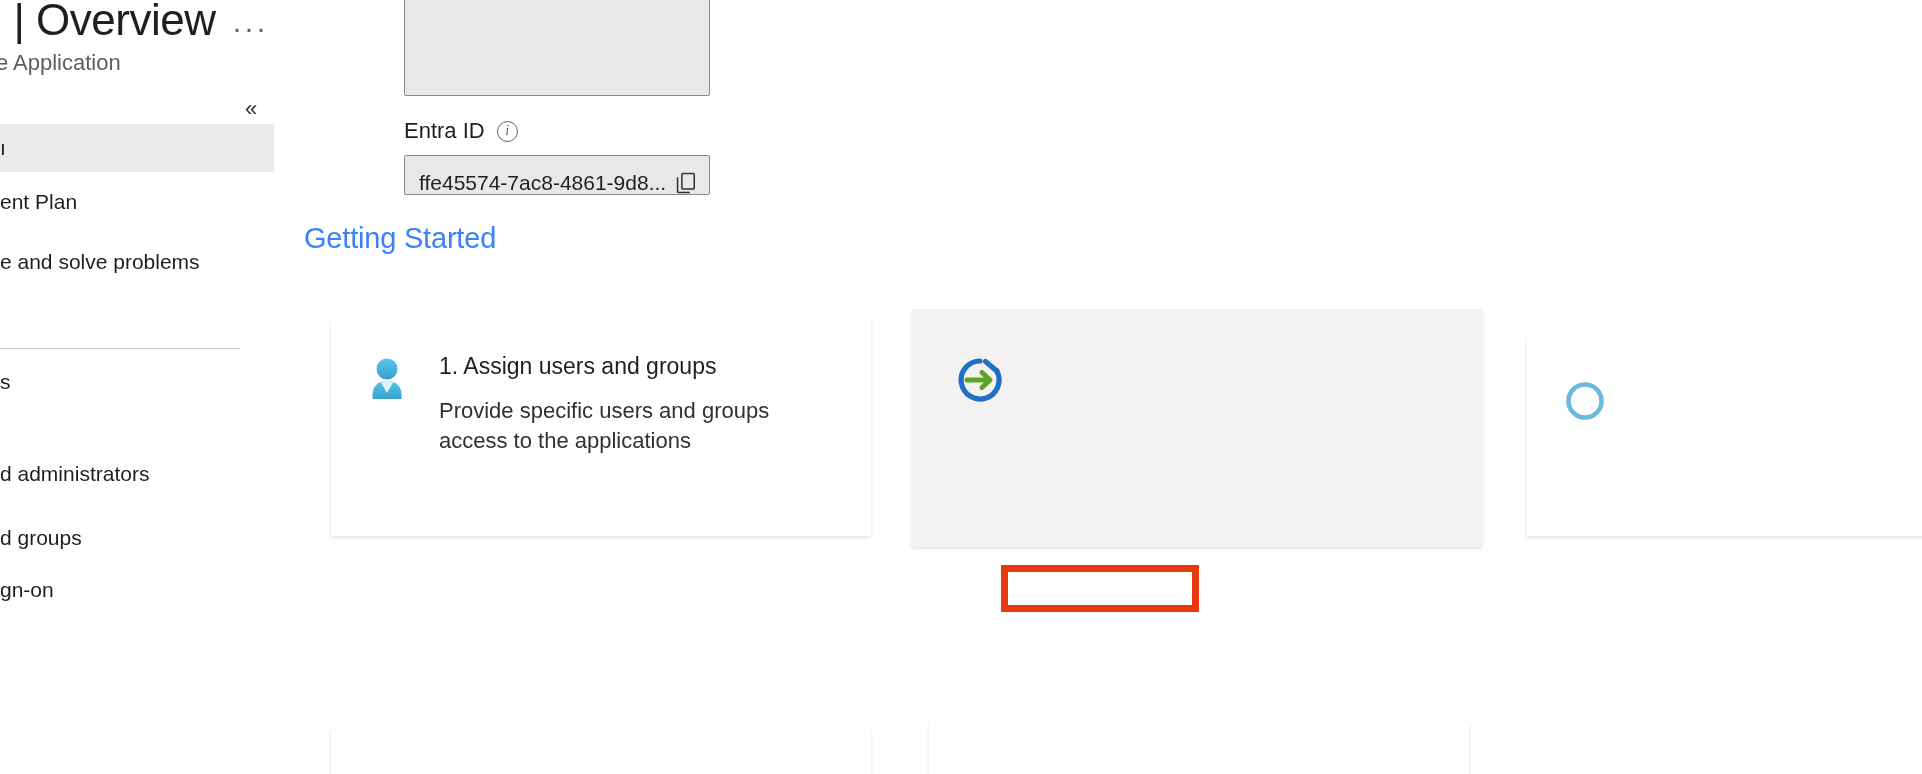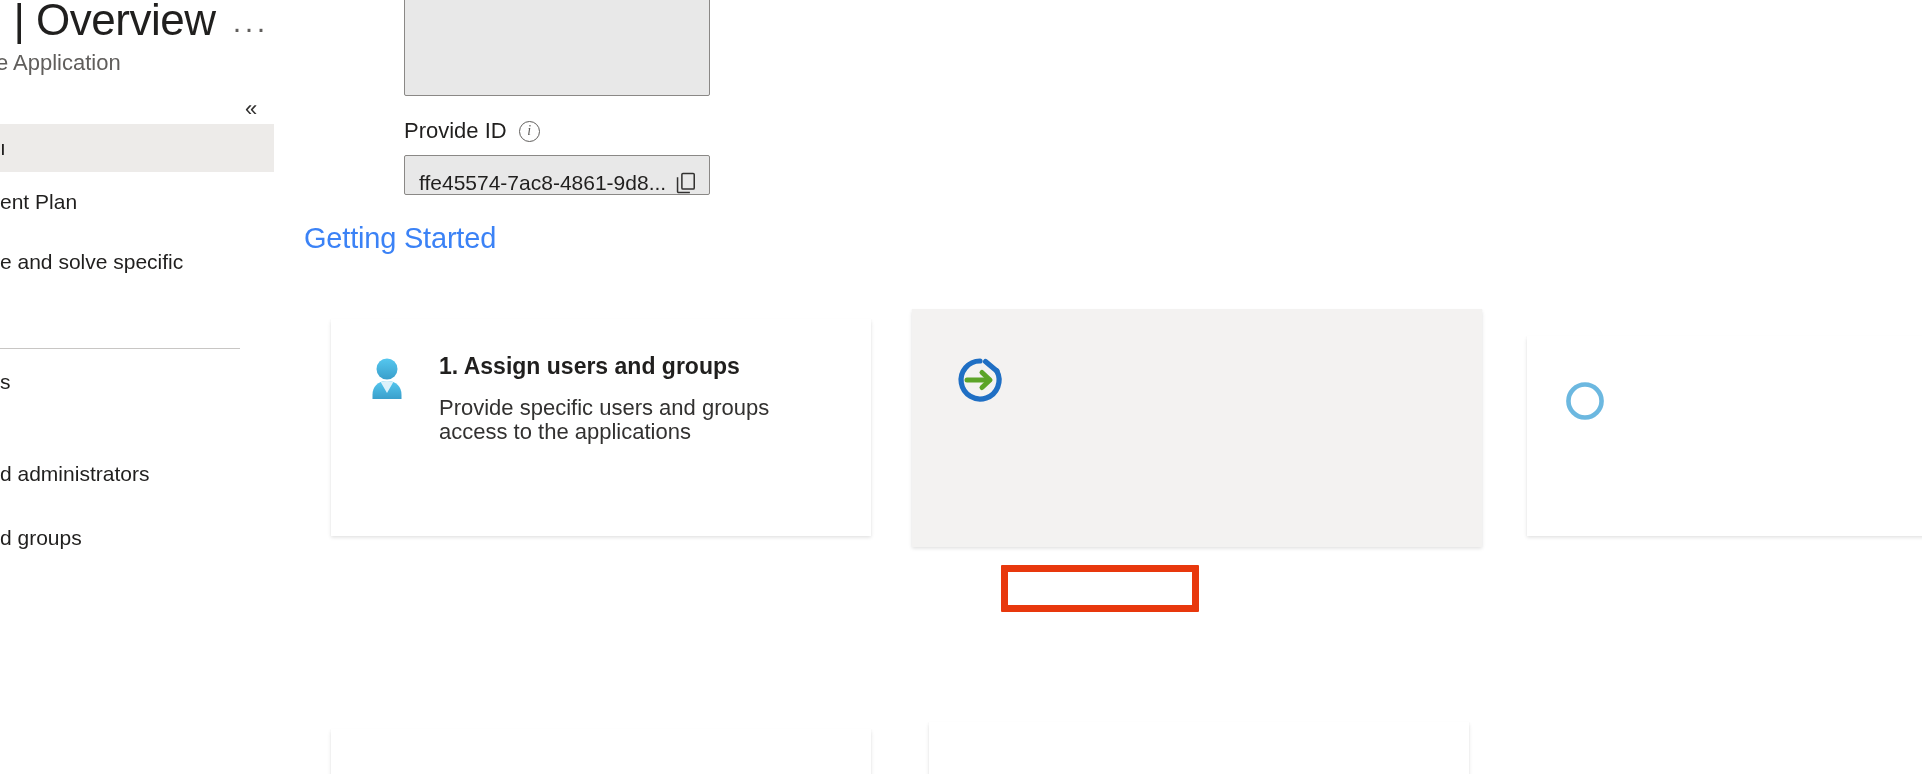--- a/index.html
+++ b/index.html
@@ -209,28 +209,28 @@
     width: 56px;
     height: 56px;
     display: flex;
     align-items: flex-start;
     justify-content: center;
     padding-top: 2px;
   }
   .card-body { flex: 1; min-width: 0; }
   .card-title {
     font-size: 23px;
-    font-weight: 700;
+    font-weight: 400;
     color: #201f1e;
     white-space: nowrap;
     margin-bottom: 16px;
   }
   .card-desc {
     font-size: 22px;
-    line-height: 24px;
+    line-height: 30px;
     color: #323130;
     margin-bottom: 10px;
     max-width: 400px;
   }
   .card-link {
     display: inline-block;
     font-size: 22px;
     color: #2b88d8;
     text-decoration: none;
     cursor: pointer;
@@ -260,45 +260,48 @@
 
     <div class="nav-item selected" style="top:34px">
       <span class="label" style="margin-left:-18px">ı</span>
     </div>
 
     <div class="nav-item" style="top:88px">
       <span class="label" style="margin-left:-18px">ent Plan</span>
     </div>
 
     <div class="nav-item" style="top:148px">
-      <span class="label" style="margin-left:-18px">e and solve specific</span>
+      <span class="label" style="margin-left:-18px">e and solve problems</span>
     </div>
 
     <div class="nav-divider" style="top:258px"></div>
 
     <div class="nav-item" style="top:268px">
       <span class="label" style="margin-left:-18px">s</span>
     </div>
 
     <div class="nav-item" style="top:360px">
       <span class="label" style="margin-left:-18px">d administrators</span>
     </div>
 
     <div class="nav-item" style="top:424px">
       <span class="label" style="margin-left:-18px">d groups</span>
     </div>
 
+    <div class="nav-item" style="top:476px">
+      <span class="label" style="margin-left:-18px">gn-on</span>
+    </div>
   </div>
 
   <div class="main">
 
     <div class="field-partial"></div>
 
     <div class="field-label">
-      <span>Provide ID</span>
+      <span>Entra ID</span>
       <span class="info-icon">i</span>
     </div>
 
     <div class="readonly-field">
       <span class="value">ffe45574-7ac8-4861-9d8...</span>
       <span class="copy-icon">
         <svg width="26" height="26" viewBox="0 0 24 24" fill="none" stroke="#323130" stroke-width="1.4">
           <rect x="8.2" y="3.2" width="11.4" height="14.4" rx="1"></rect>
           <path d="M15.6 20.8H5.2a1 1 0 0 1-1-1V6.6"></path>
         </svg>

